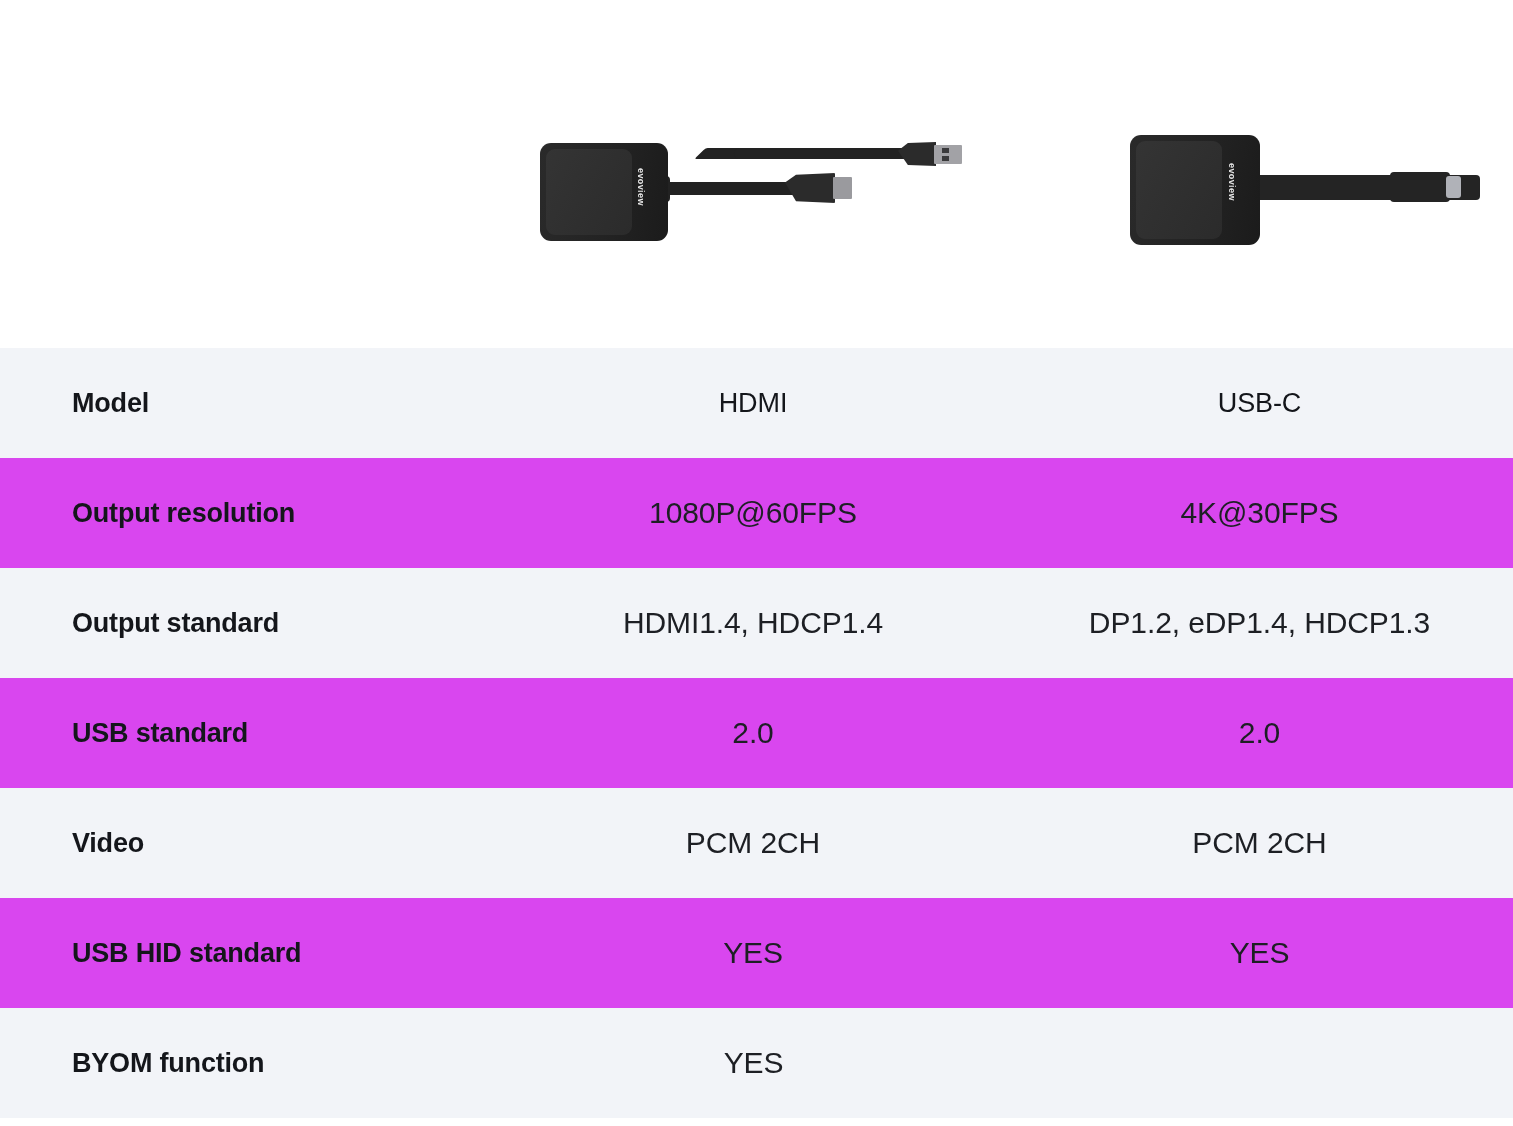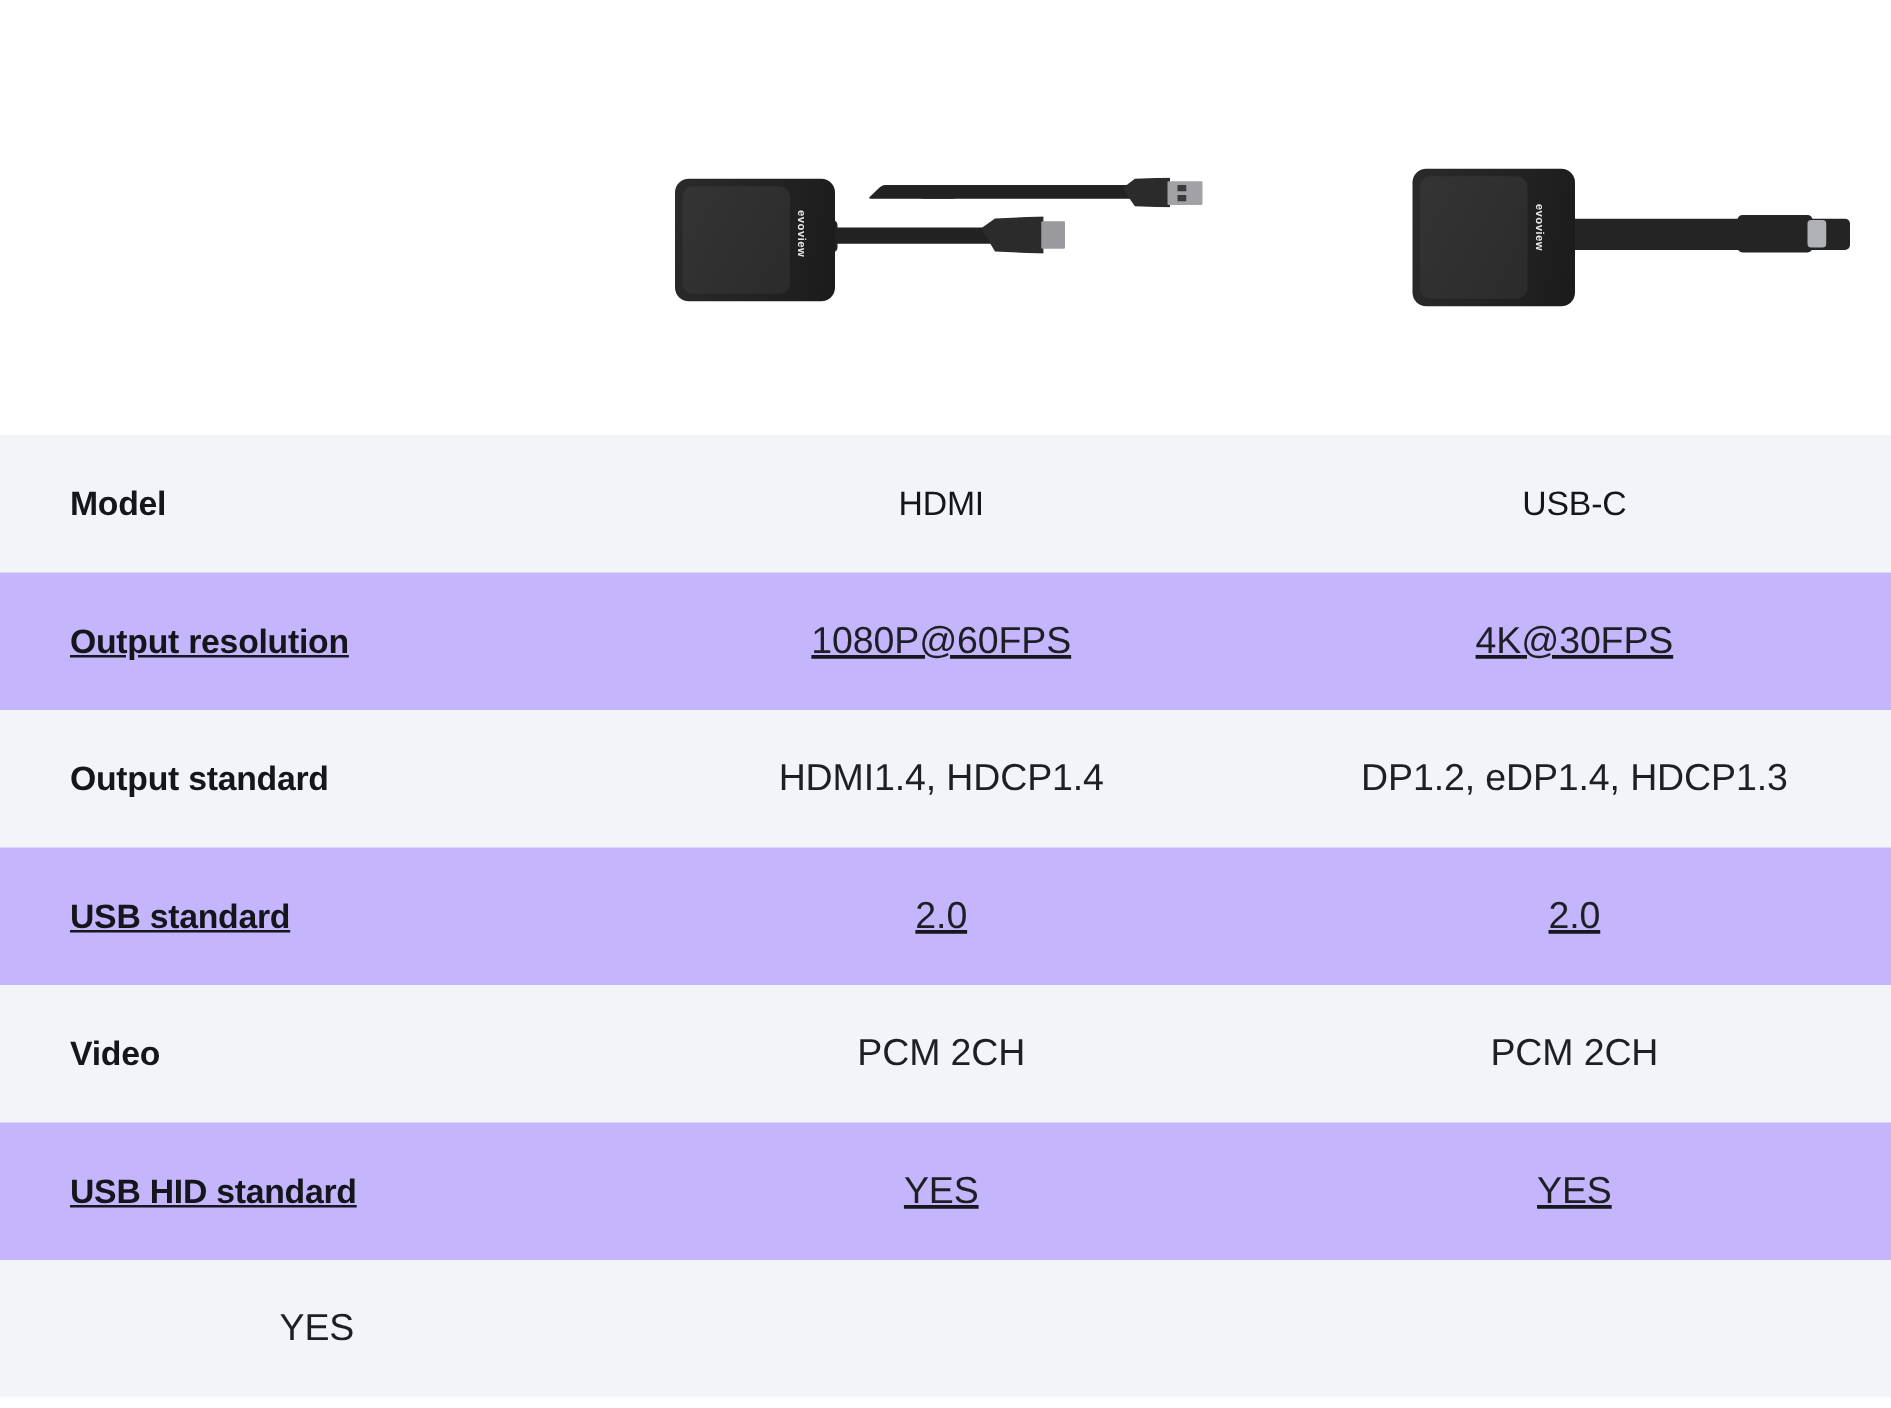--- a/index.html
+++ b/index.html
@@ -120,25 +120,25 @@
     width: 1513px;
   }
   .spec-row {
     display: flex;
     align-items: center;
     width: 1513px;
     height: 110px;
     box-sizing: border-box;
   }
   .spec-row.stripe { background: #f2f4f8; }
-  .spec-row.plain  { background: #c4b5fd; text-decoration: underline; }
+  .spec-row.plain  { background: #d946ef; }
 
   .cell-label {
     width: 500px;
-    padding-left: 56px;
+    padding-left: 72px;
     box-sizing: border-box;
     font-size: 27px;
     font-weight: 700;
     color: #14161b;
     letter-spacing: -0.2px;
   }
   .cell-val {
     flex: 1;
     text-align: center;
     font-size: 30px;
@@ -232,17 +232,18 @@
       <div class="cell-val col-usbc">PCM 2CH</div>
     </div>
 
     <div class="spec-row plain">
       <div class="cell-label">USB HID standard</div>
       <div class="cell-val col-hdmi">YES</div>
       <div class="cell-val col-usbc">YES</div>
     </div>
 
     <div class="spec-row stripe">
+      <div class="cell-label">BYOM function</div>
       <div class="cell-val col-usbc">YES</div>
     </div>
 
   </div>
 </div>
 
 </body></html>

